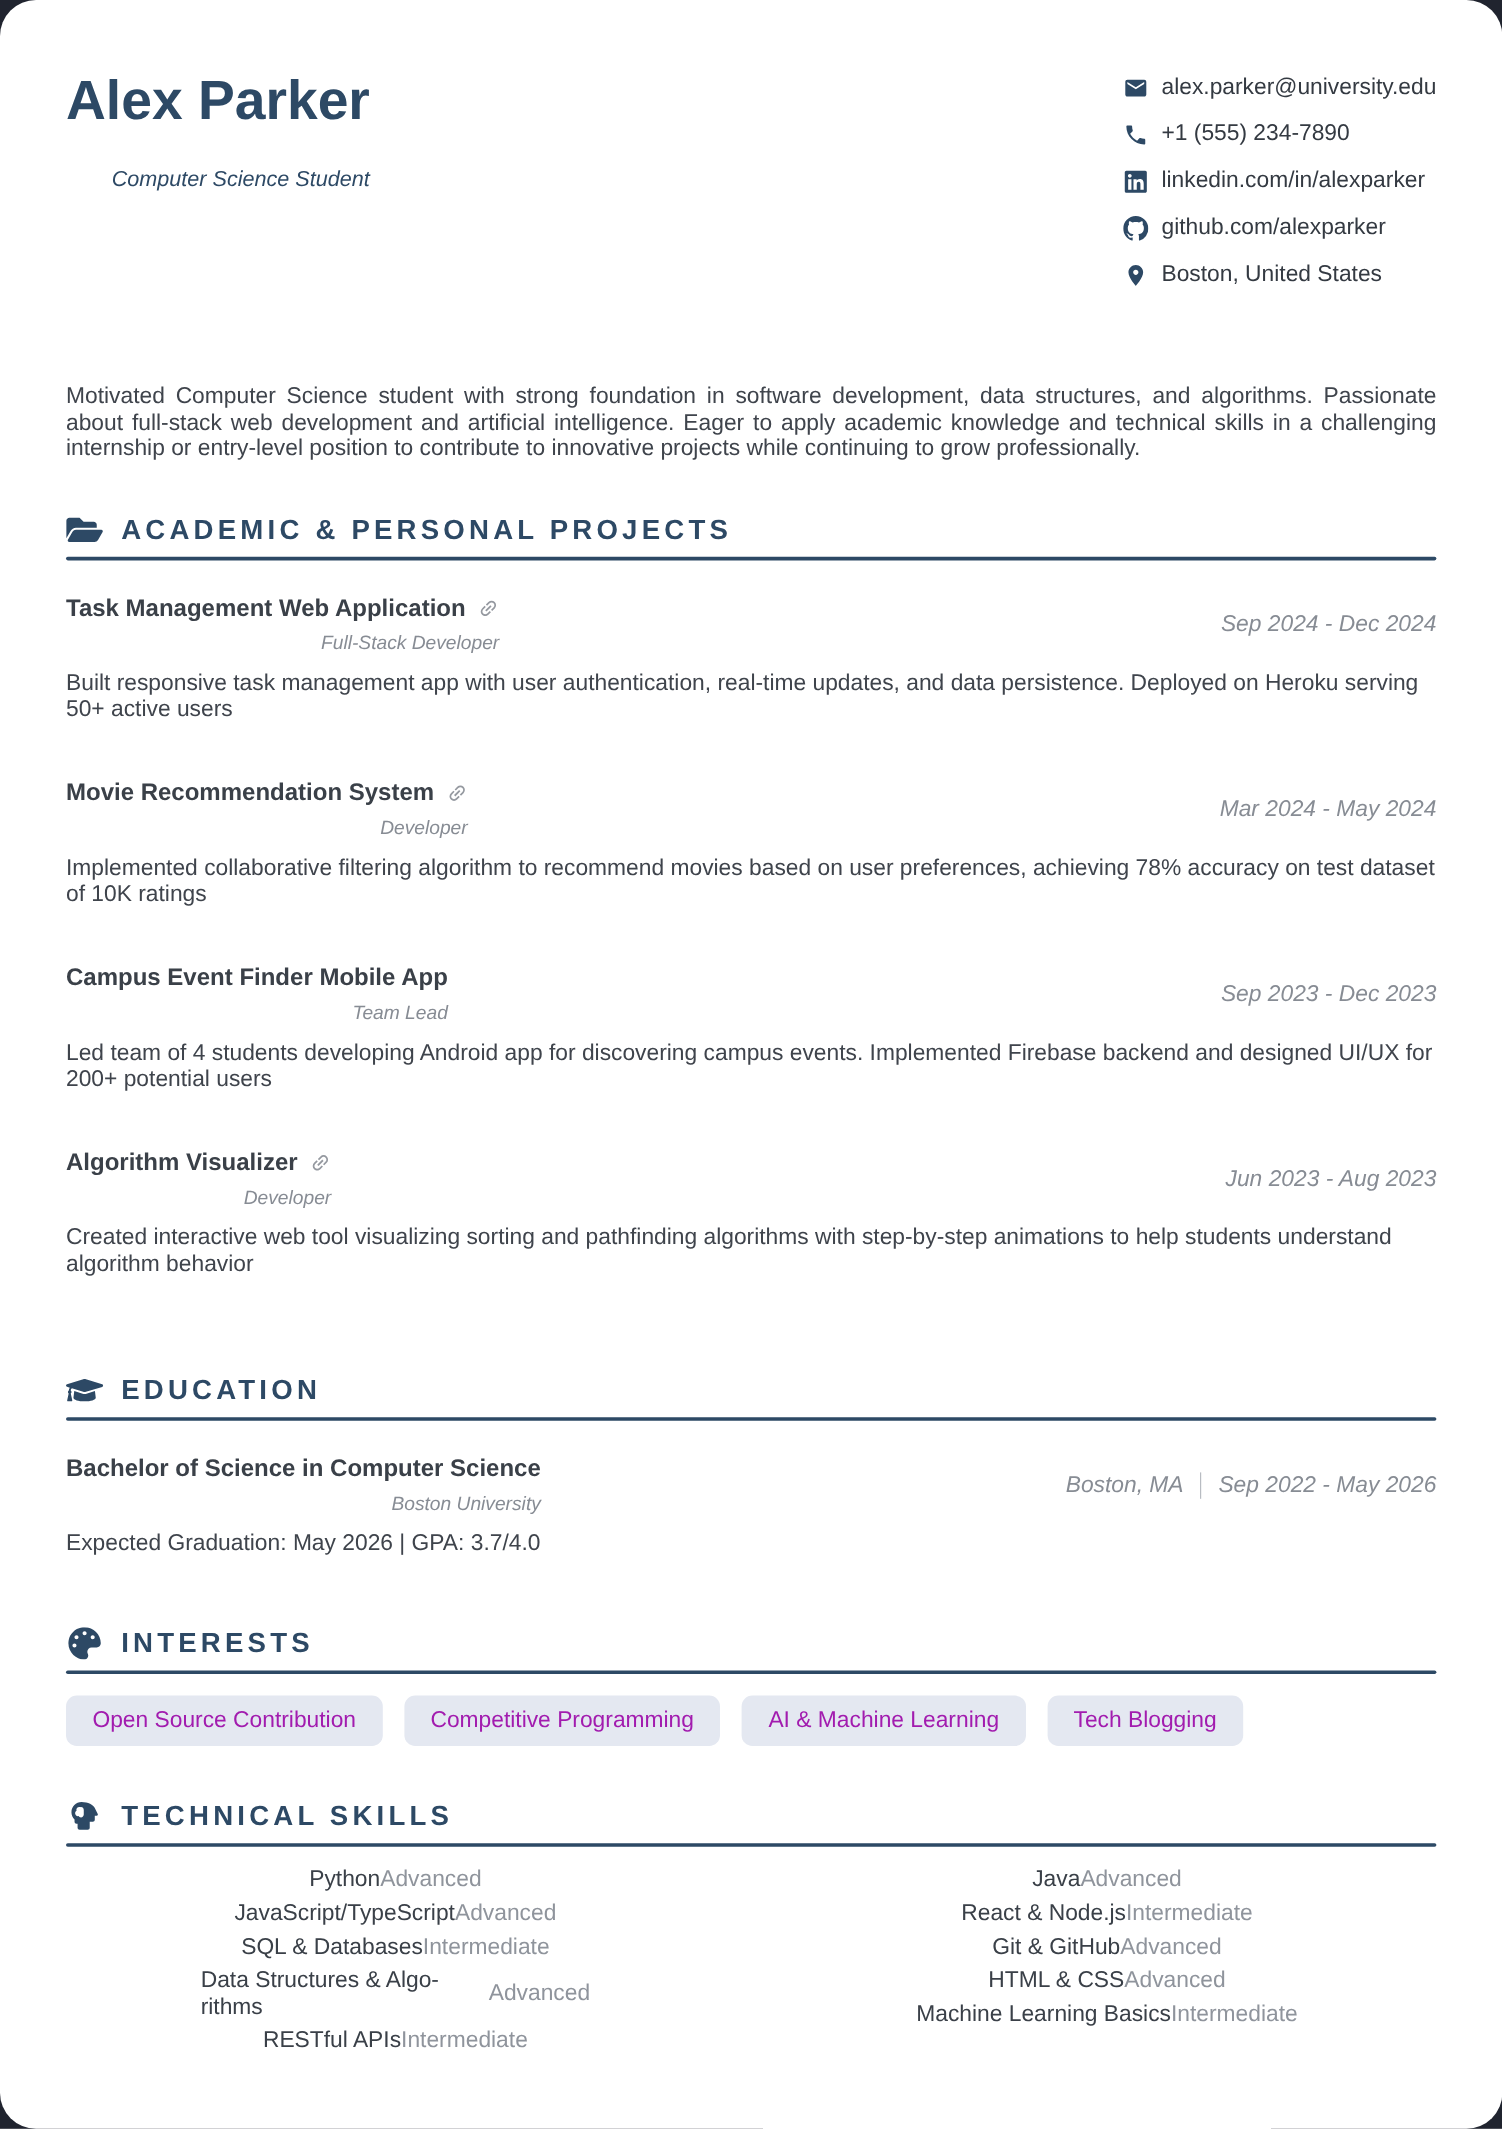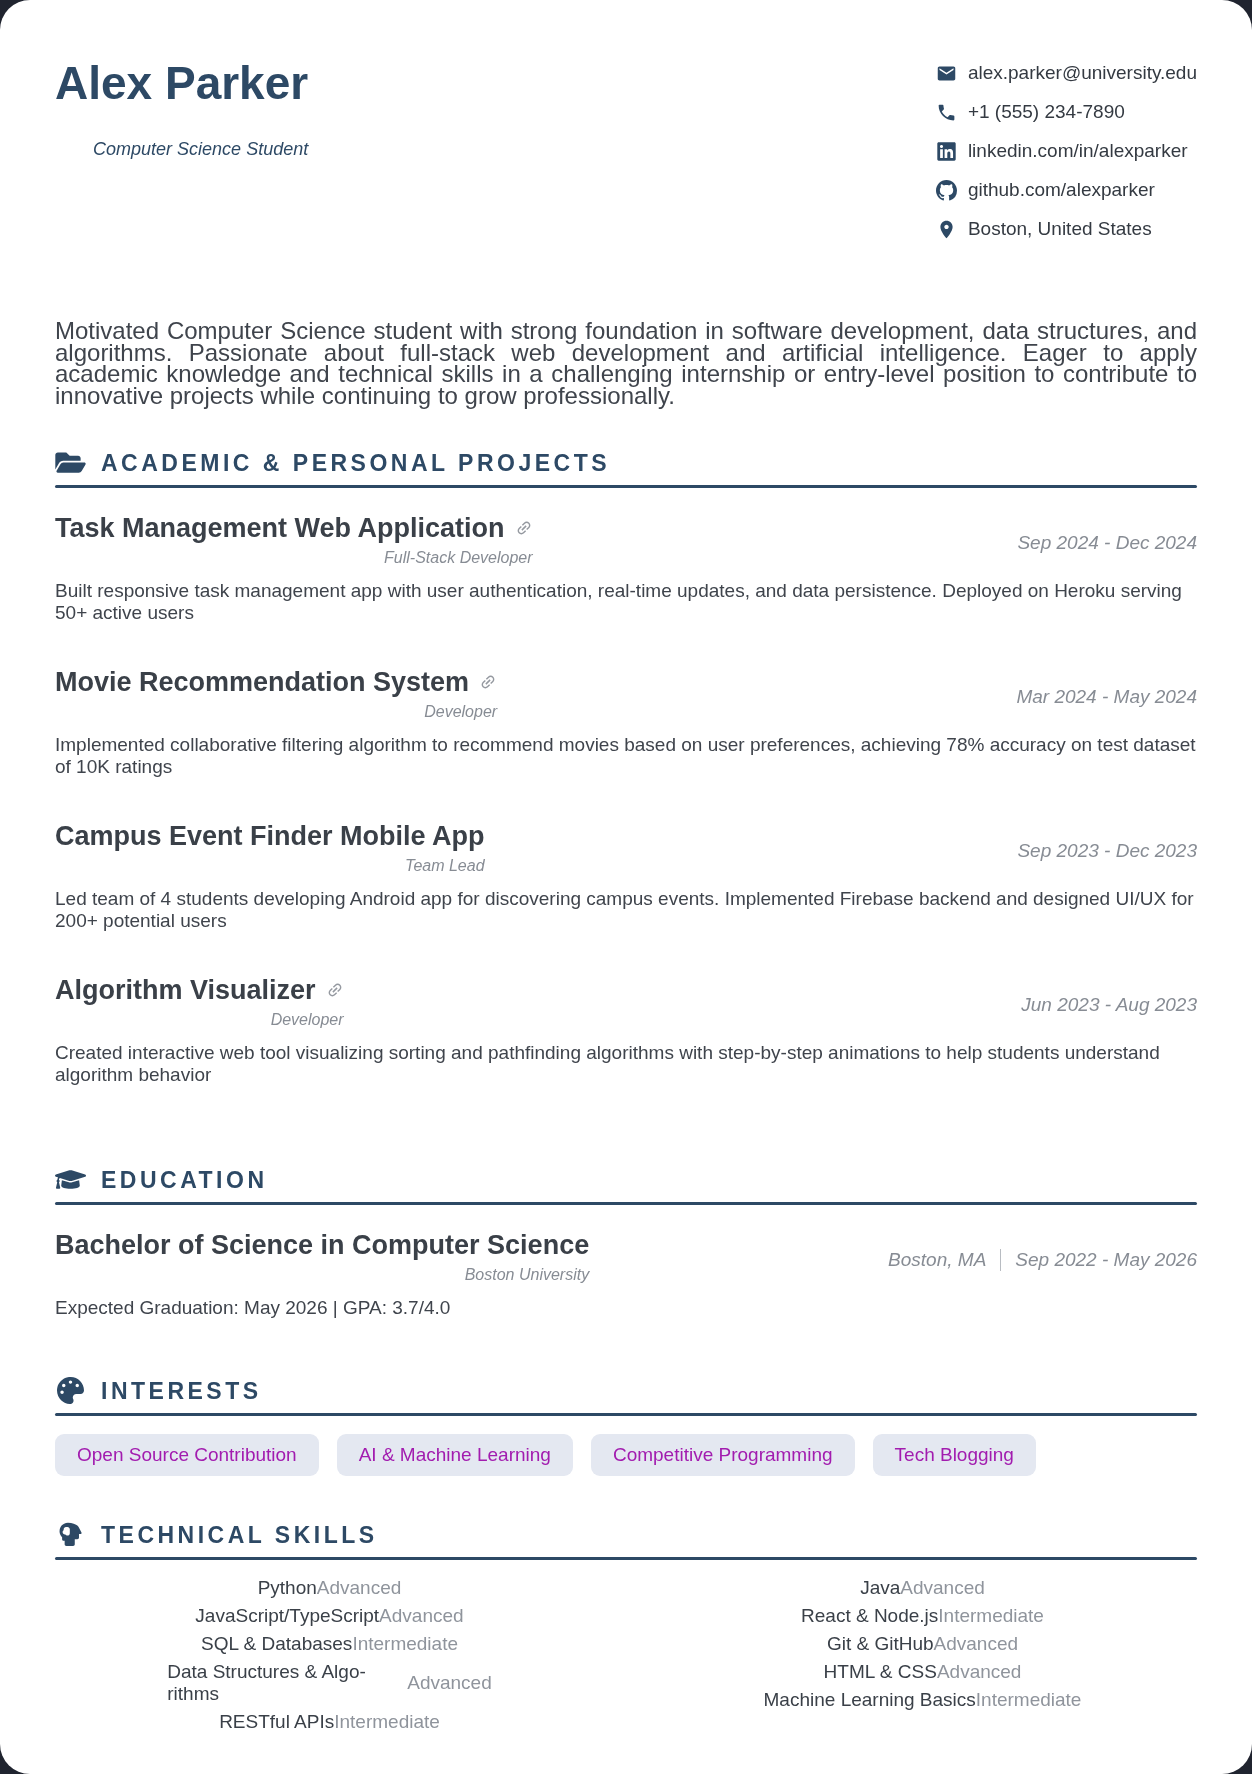--- a/index.html
+++ b/index.html
@@ -24,35 +24,35 @@
   }
   
   .header{display:flex;justify-content:space-between;align-items:flex-start;text-align:right;}
   .name{font-size:46px;font-weight:700;color:var(--navy);margin:0 0 30px 0;line-height:1.1;}
   .subtitle{font-size:18px;font-style:italic;color:var(--navy);line-height:1.15;}
   .contacts{display:flex;flex-direction:column;gap:17px;padding-top:4px;}
   .contact-row{display:flex;align-items:center;gap:11px;font-size:19px;color:#343a42;line-height:22px;}
   .contact-row .icon{width:21px;height:21px;color:var(--navy);flex:0 0 auto;display:inline-flex;}
   .icon svg{width:100%;height:100%;display:block;}
   
-  .summary{margin-top:80px;font-size:24px;line-height:21.5px;text-align:justify;hyphens:manual;}
+  .summary{margin-top:80px;font-size:19px;line-height:21.5px;text-align:justify;hyphens:manual;}
   
   .section{margin-top:43px;}
   .section-edu{margin-top:80px;}
   .section-int{margin-top:58px;}
   .section-skl{margin-top:45px;}
   .section-header{display:flex;align-items:center;gap:15px;color:var(--navy);}
   .section-header .icon{width:31px;height:27px;color:var(--navy);display:inline-flex;}
   .section-title{font-size:23px;font-weight:600;letter-spacing:3.5px;line-height:26px;}
   .section-rule{height:3px;background:var(--navy);margin-top:9px;border-radius:2px;}
   
   .entry{margin-top:28px;}
   .entry + .entry{margin-top:46px;}
   .entry-head{display:flex;justify-content:space-between;align-items:center;}
-  .entry-title{font-size:27px;font-weight:700;color:var(--title);line-height:24px;display:flex;align-items:center;gap:10px;}
+  .entry-title{font-size:20px;font-weight:700;color:var(--title);line-height:24px;display:flex;align-items:center;gap:10px;}
   .entry-title .icon{width:18px;height:18px;color:#9599a0;display:inline-flex;}
   .entry-role{font-size:16px;font-style:italic;color:var(--muted);margin-top:7px;line-height:22px;text-align:right;}
   .entry-dates{font-size:19px;font-style:italic;color:var(--muted);white-space:nowrap;display:flex;align-items:center;}
   .edu-divider{display:inline-block;width:1px;height:22px;background:#b8bcc2;margin:0 14px;}
   .entry-desc{margin-top:11px;font-size:19px;line-height:22px;color:var(--body);}
   
   .pill-row{display:flex;gap:18px;margin-top:18px;}
   .pill{background:var(--pill-bg);border-radius:9px;padding:10px 22px;font-size:19px;color:#a21caf;line-height:22px;}
   
   .skills-grid{display:grid;grid-template-columns:1fr 1fr;column-gap:44px;margin-top:14px;}
@@ -237,22 +237,22 @@
         <svg viewBox="0 0 512 512" fill="currentColor">
             <path d="M204.3 5C104.9 24.4 24.8 104.3 5.2 203.4c-37 187 131.7 326.4 258.8 306.7 41.2-6.4 61.4-54.6 42.5-91.7-23.1-45.4 9.9-98.4 60.9-98.4h79.7c35.8 0 64.8-29.6 64.9-65.3C511.5 97.1 368.1-26.9 204.3 5zM96 320c-17.7 0-32-14.3-32-32s14.3-32 32-32 32 14.3 32 32-14.3 32-32 32zm32-128c-17.7 0-32-14.3-32-32s14.3-32 32-32 32 14.3 32 32-14.3 32-32 32zm128-64c-17.7 0-32-14.3-32-32s14.3-32 32-32 32 14.3 32 32-14.3 32-32 32zm128 64c-17.7 0-32-14.3-32-32s14.3-32 32-32 32 14.3 32 32-14.3 32-32 32z"></path>
           </svg>
       </span>
       <span class="section-title">INTERESTS</span>
     </div>
     <div class="section-rule"></div>
 
     <div class="pill-row">
       <span class="pill">Open Source Contribution</span>
+      <span class="pill">Competitive Programming</span>
       <span class="pill">AI &amp; Machine Learning</span>
-      <span class="pill">Competitive Programming</span>
       <span class="pill">Tech Blogging</span>
     </div>
   </div>
 
   <div class="section section-skl">
     <div class="section-header">
       <span class="icon">
         <svg viewBox="0 0 512 512" fill="currentColor">
           <path d="M208 32C119 32 48 103 48 192c0 45 19 86 49 115v37c0 18 14 32 32 32h16v64c0 18 14 32 32 32h128c18 0 32-14 32-32v-96h48c18 0 32-14 32-32v-64h30c14 0 23-15 17-28l-49-98C396 80 310 32 208 32z"></path>
           <path fill="#ffffff" d="M170 112c-24 0-44 20-44 44 0 5 1 10 3 14-14 8-23 23-23 40 0 25 20 45 45 45 3 0 6 0 9-1 8 13 22 22 38 22 25 0 45-20 45-45v-74c0-25-20-45-45-45-5 0-9 1-13 2-5-1-10-2-15-2z"></path>

